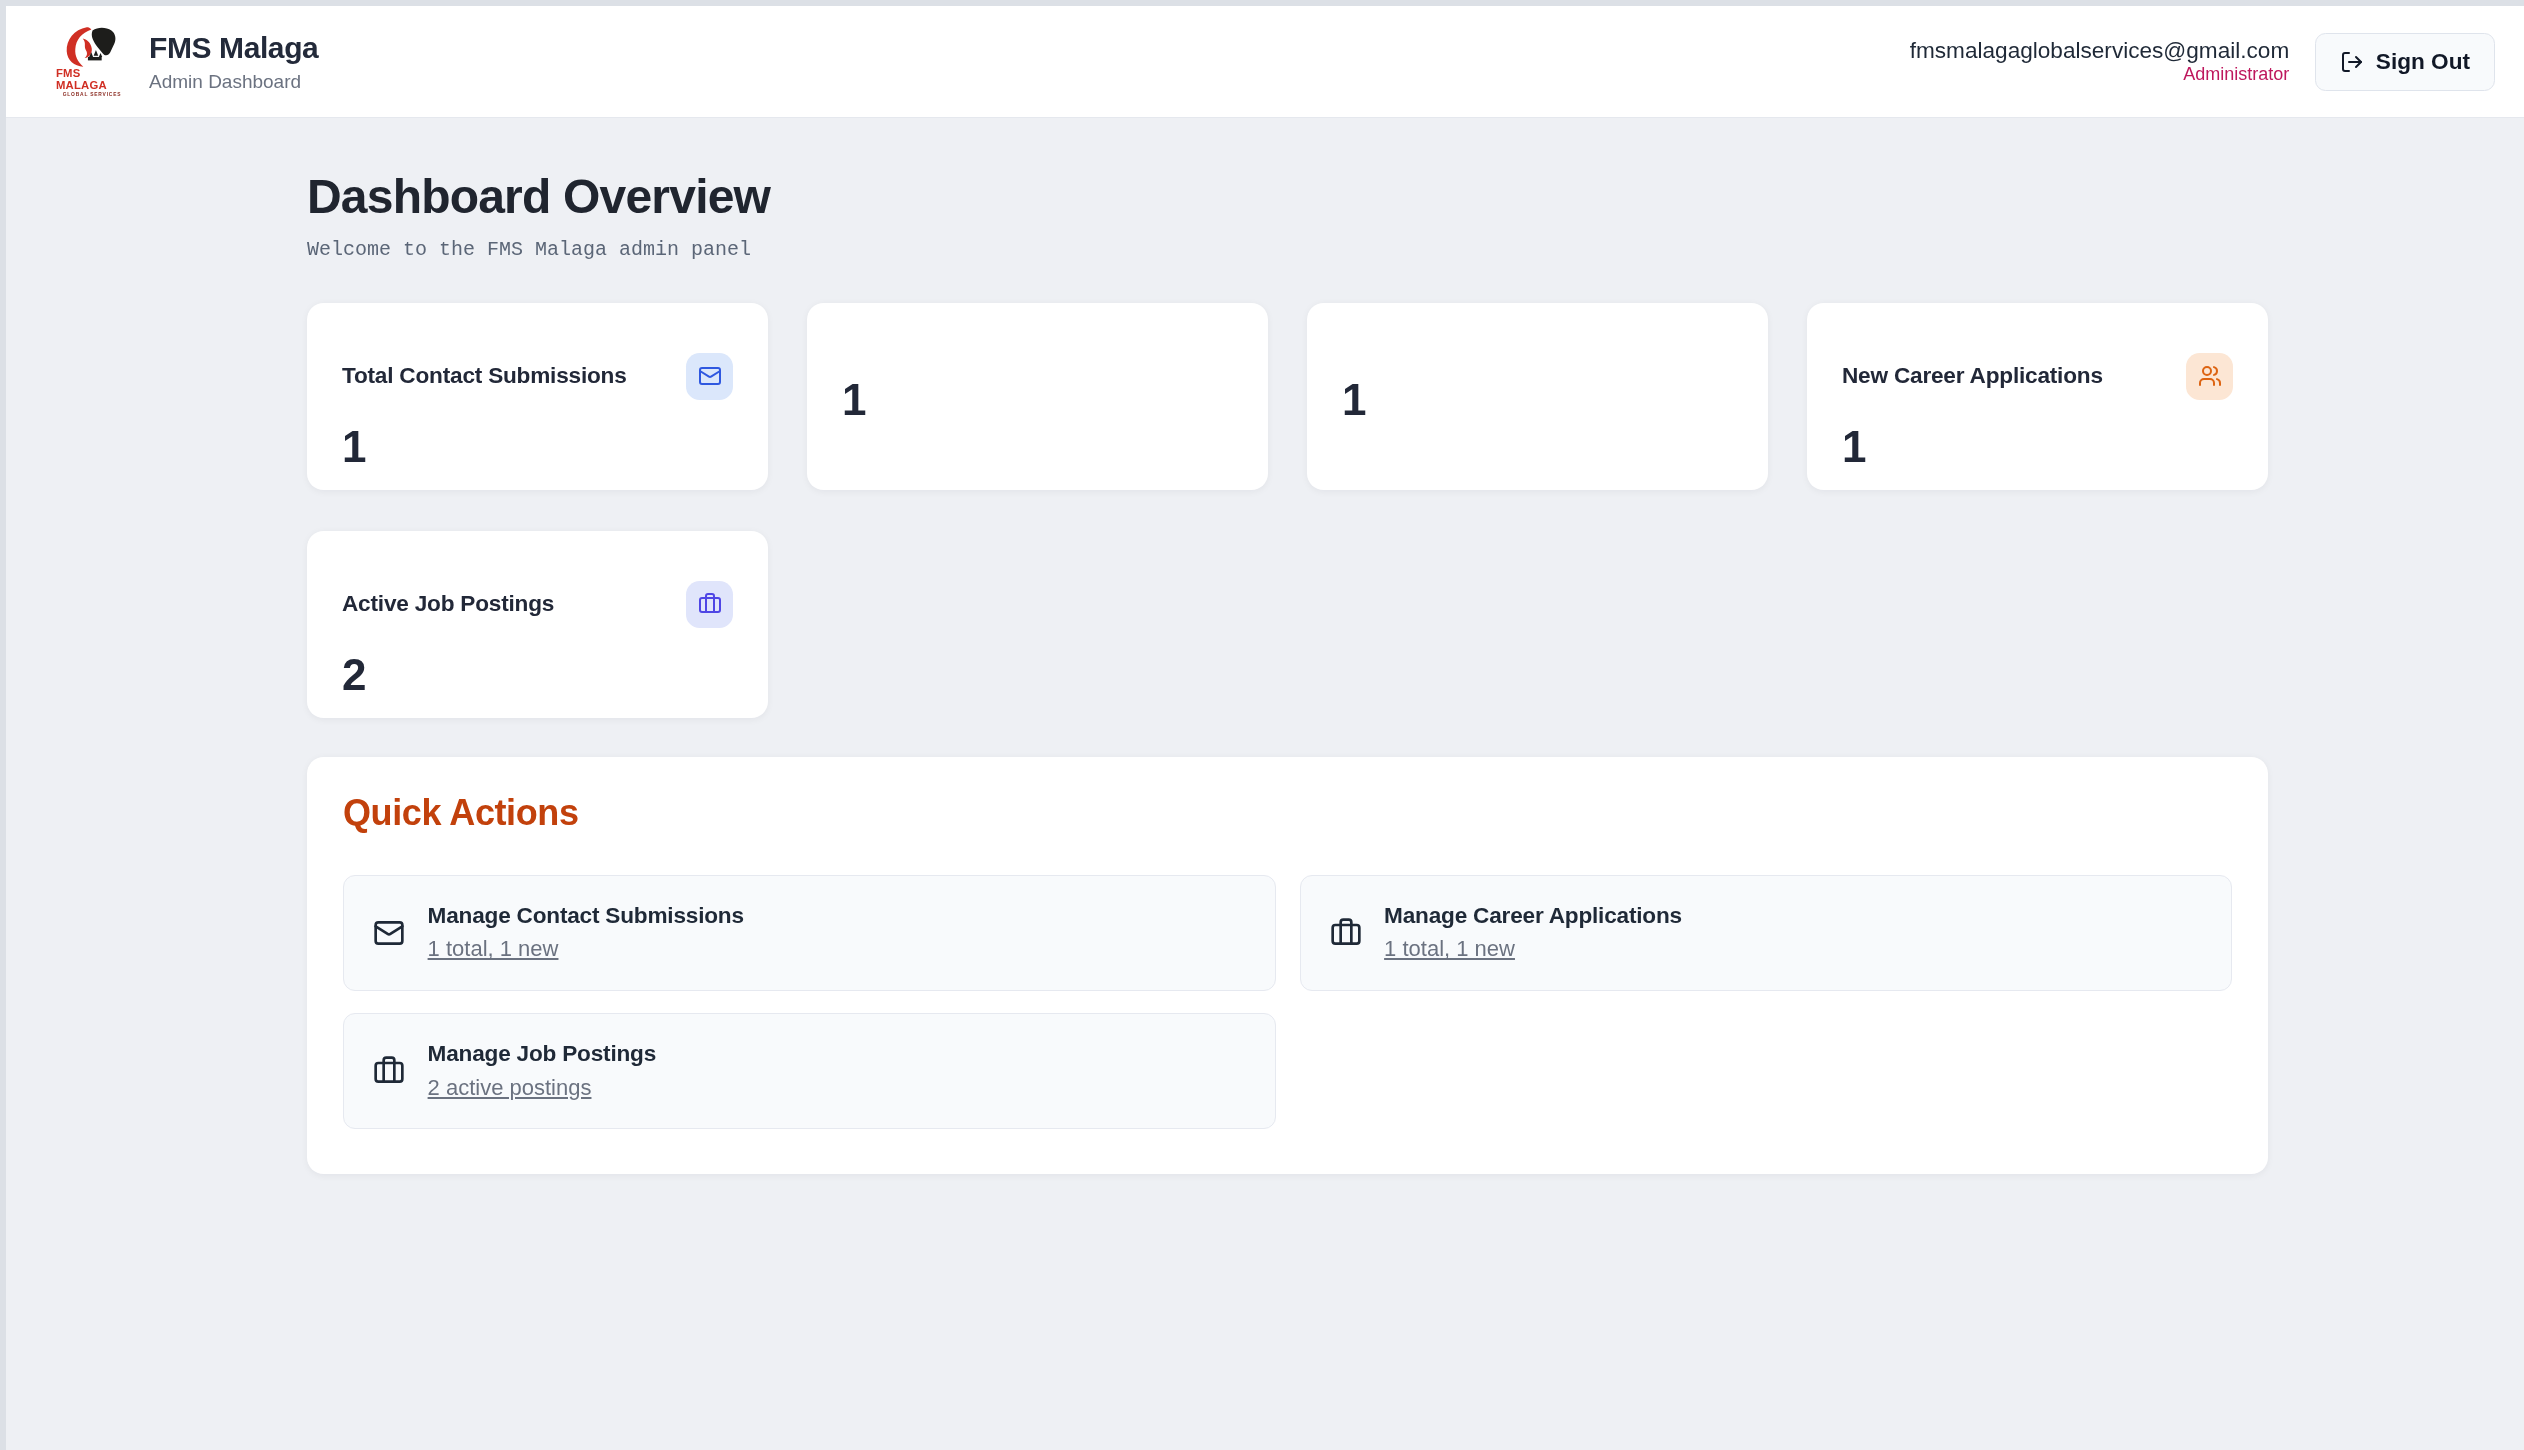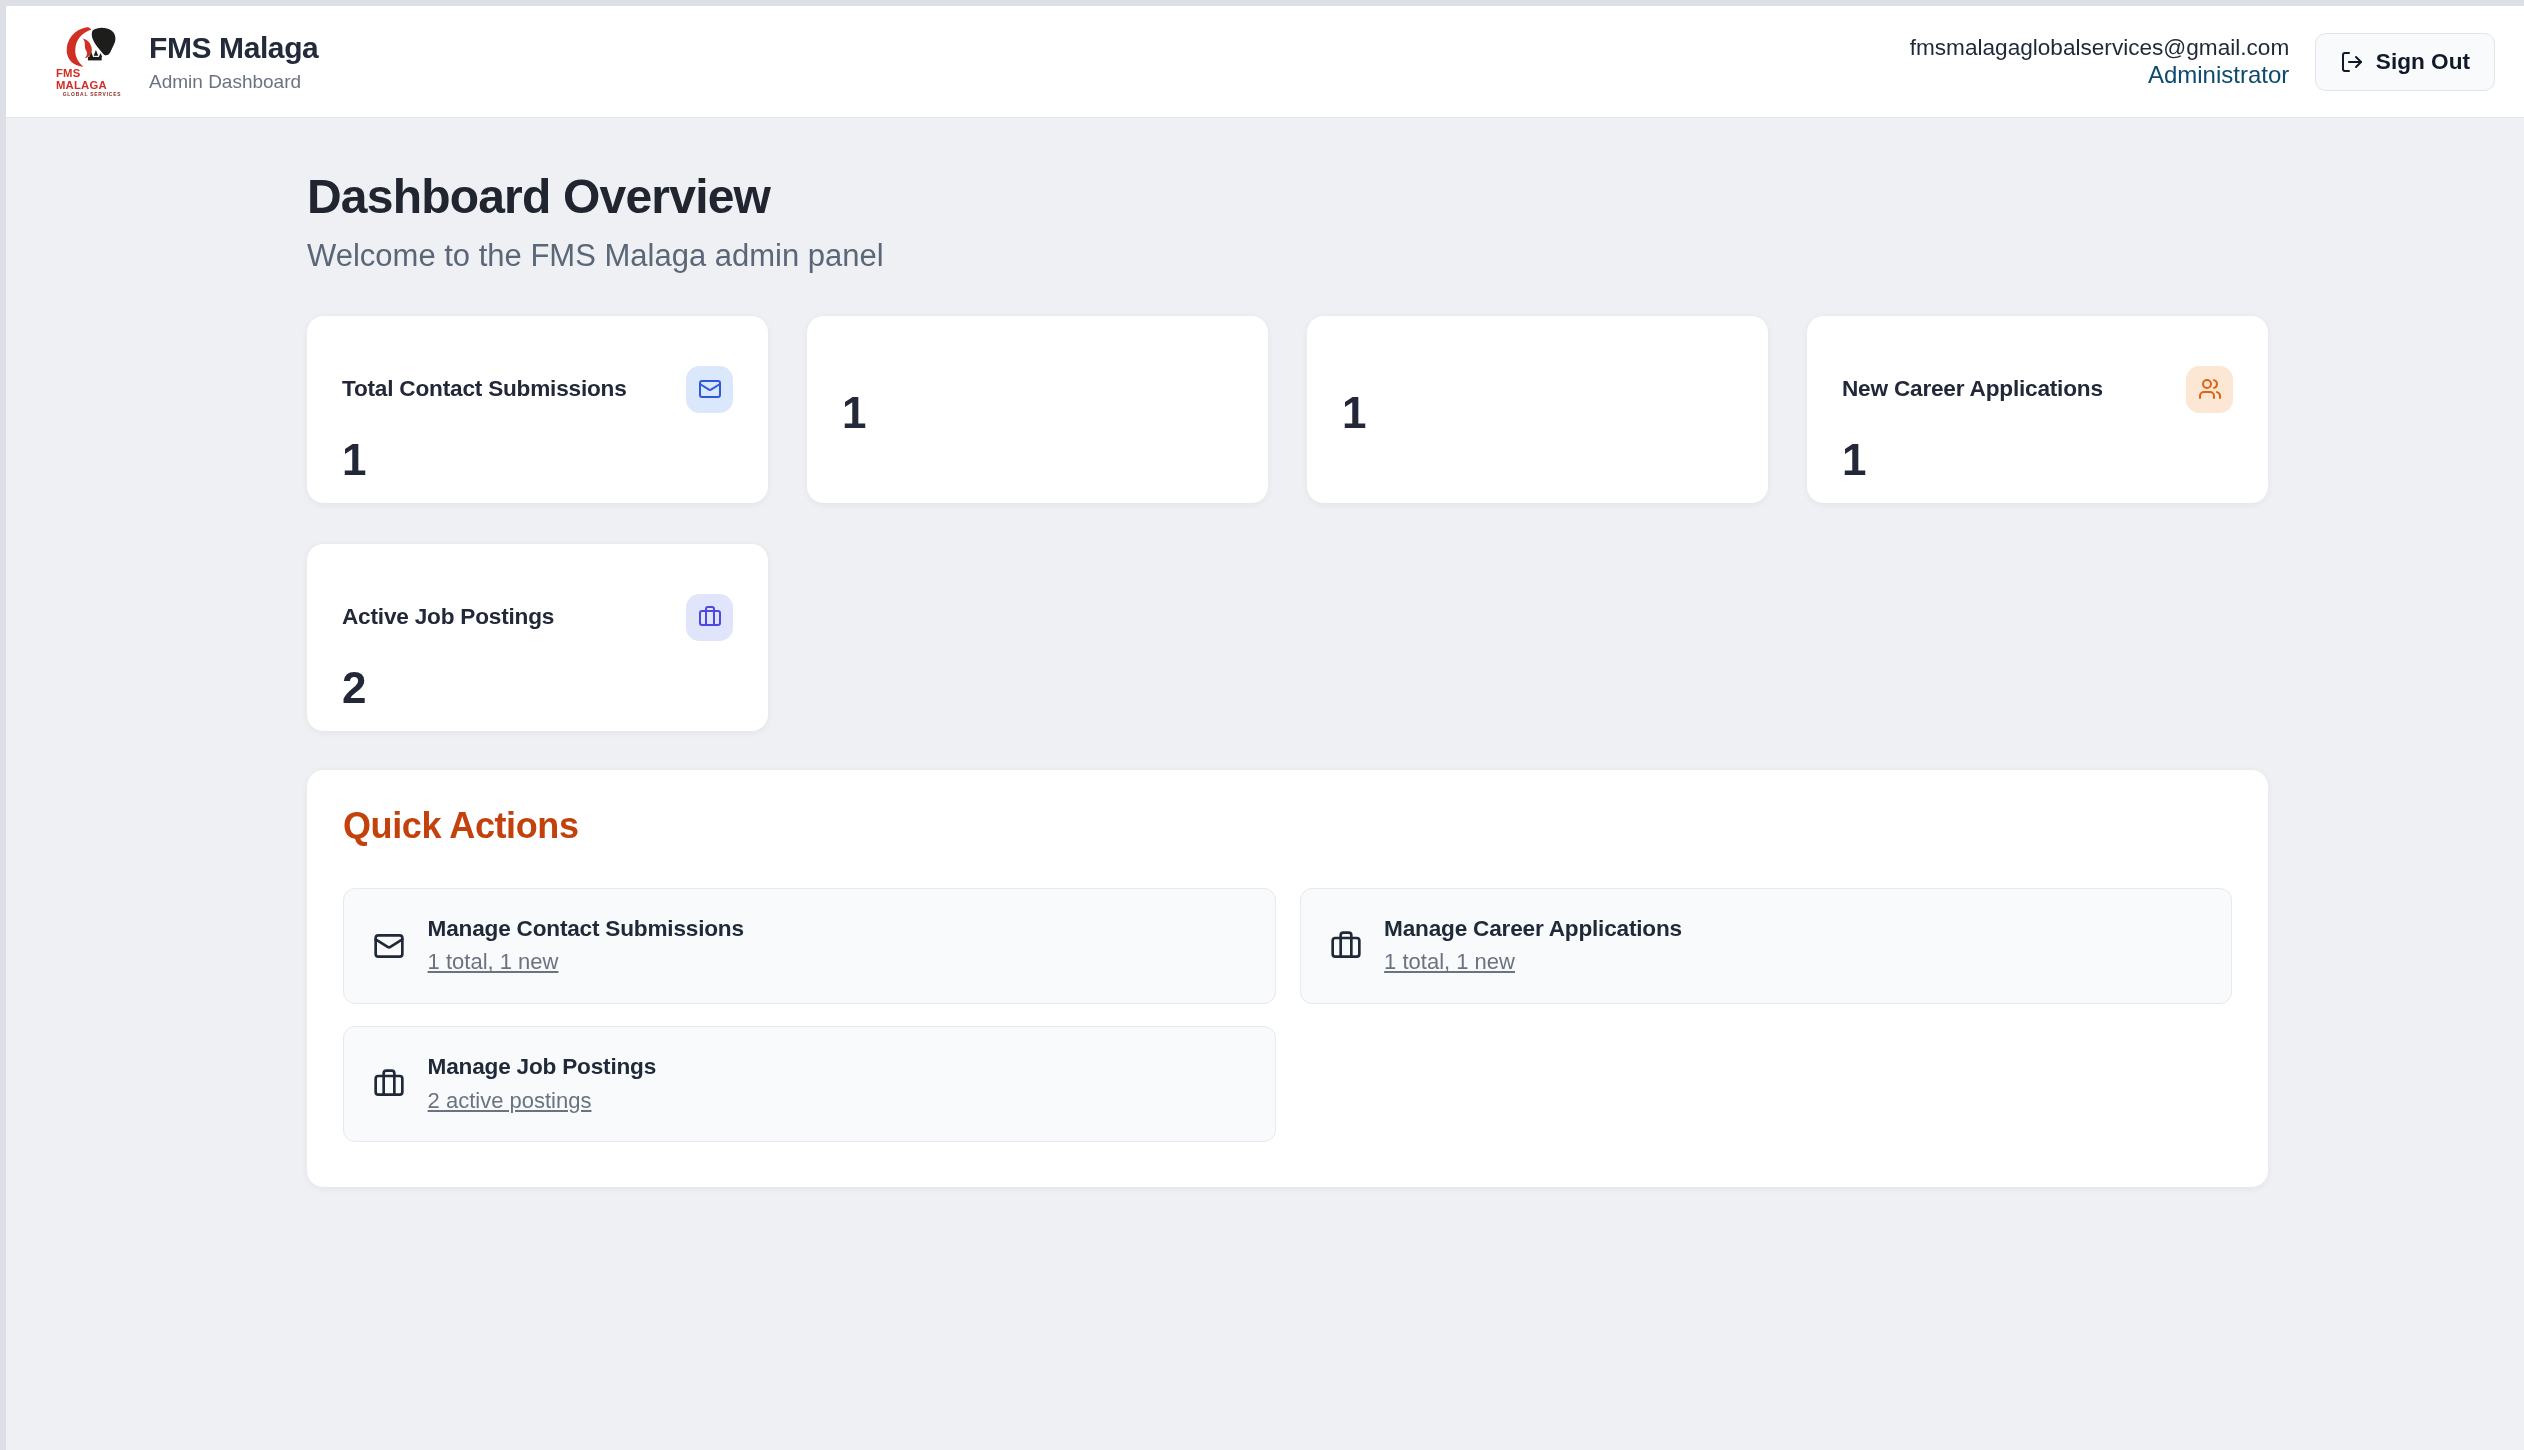--- a/index.html
+++ b/index.html
@@ -26,35 +26,35 @@
   .brand { display:flex; align-items:center; gap:21px; }
   .logo { width:72px; height:72px; display:flex; flex-direction:column; align-items:center; justify-content:center; }
   .logo svg { width:69px; height:48px; display:block; }
   .logo-text { font-size:11.3px; font-weight:700; color:#d02f24; letter-spacing:0.2px; line-height:1.1; }
   .logo-subtext { font-size:4.9px; font-weight:700; color:#8a2a20; letter-spacing:0.8px; line-height:1.2; }
   .brand-text .title { font-size:30px; font-weight:700; color:#232a3a; letter-spacing:-0.4px; }
   .brand-text .subtitle { font-size:19px; color:#6b7280; margin-top:6px; }
   .header-right { display:flex; align-items:center; gap:25.6px; }
   .user-block { text-align:right; }
   .user-email { font-size:22.6px; font-weight:500; color:#1f2937; }
-  .user-role { font-size:24px; color:#0c4a6e; }
+  .user-role { font-size:18px; color:#be185d; }
   .signout-btn {
     display:flex; align-items:center; gap:12px;
     background:#f8fafc; border:1.5px solid #dfe4ec; border-radius:10.5px;
     padding:15px 24px;
     font-family:"Liberation Sans", sans-serif;
     font-size:22.6px; font-weight:600; color:#111827;
     cursor:pointer;
   }
   .signout-btn svg { width:24px; height:24px; stroke:#111827; }
 
   
   .main { position:absolute; left:307px; top:118px; width:1961px; }
   .page-title { font-size:48px; font-weight:700; color:#20252f; letter-spacing:-0.8px; margin-top:51px; }
-  .page-subtitle { font-size:31px; color:#5b6677; margin-top:13.6px; }
+  .page-subtitle { font-size:20px; color:#5b6677; margin-top:13.6px;font-family:Liberation Mono, monospace; }
 
   .stats-grid {
     margin-top:42px;
     display:grid;
     grid-template-columns:repeat(4, 1fr);
     gap:41px 39px;
   }
   .stat-card {
     background:#ffffff;
     border-radius:16.6px;

